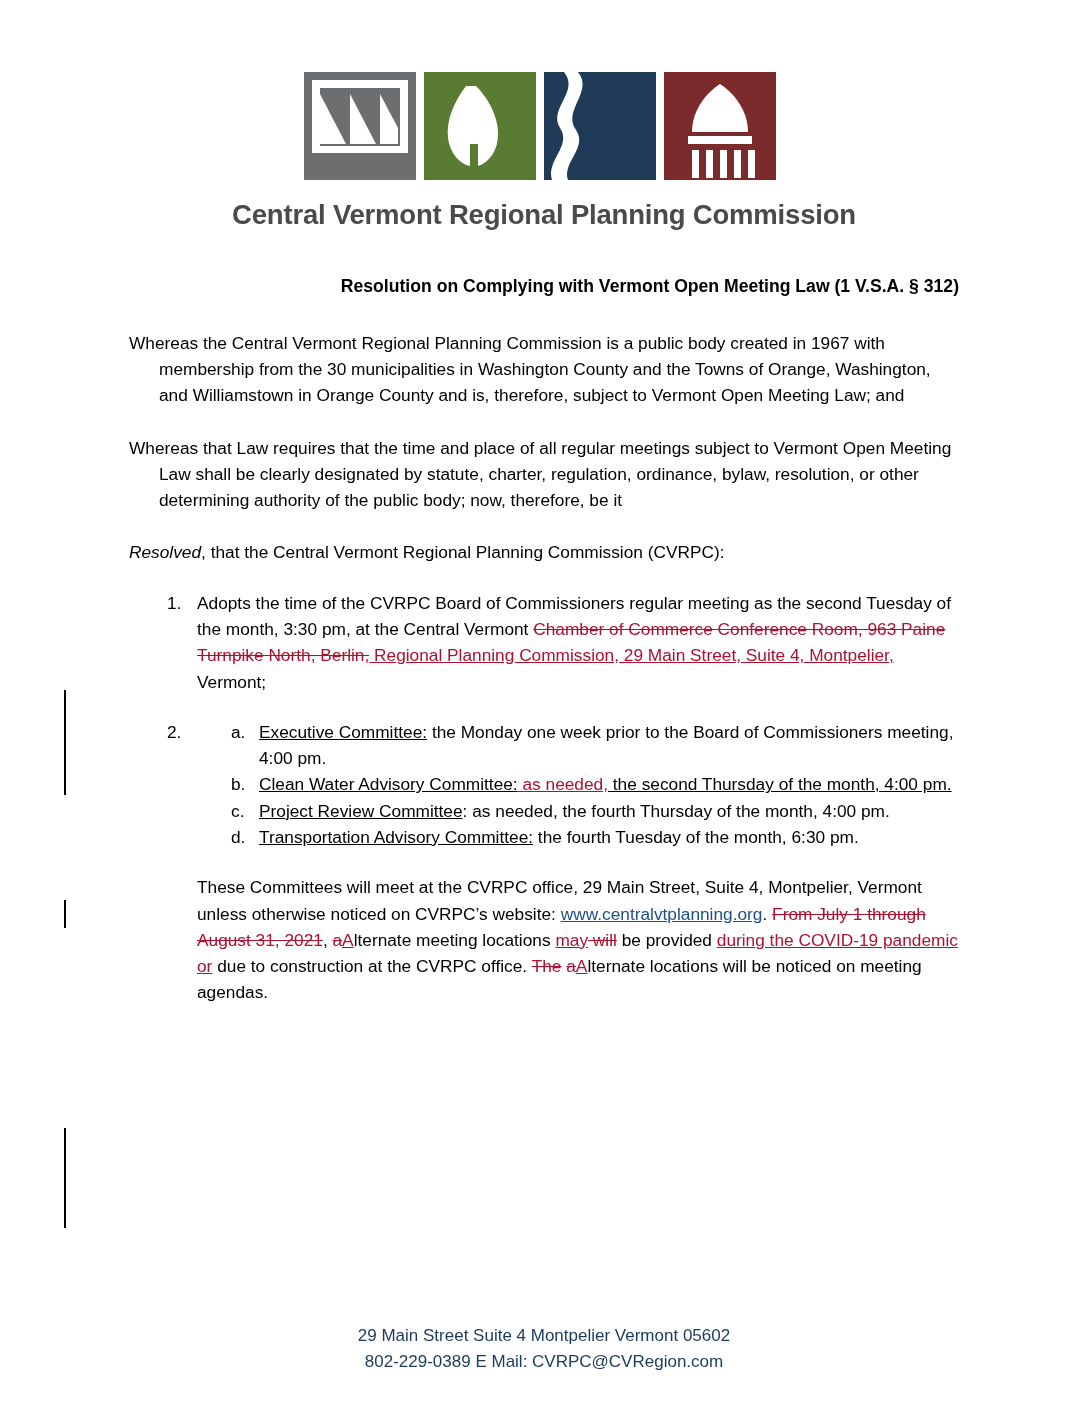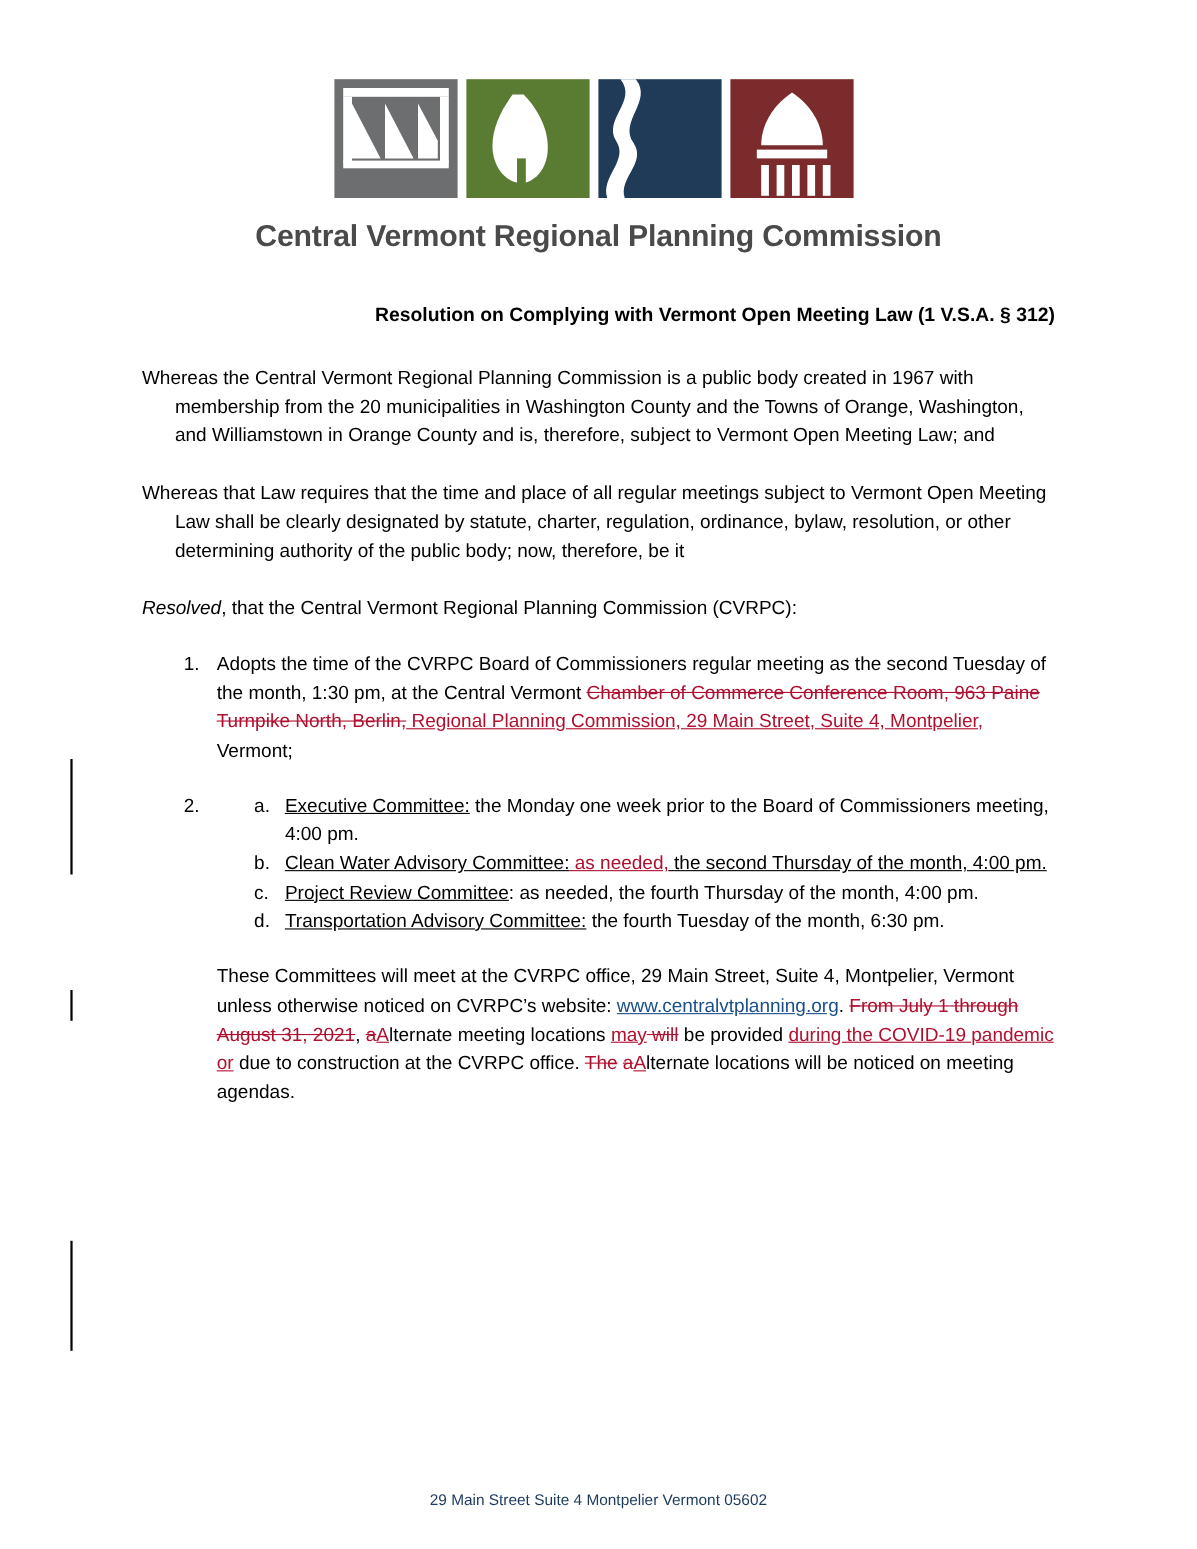--- a/index.html
+++ b/index.html
@@ -131,21 +131,21 @@
     background: #000000;
   }
 
   
   .footer {
     position: absolute;
     left: 0;
     right: 0;
     bottom: 34px;
     text-align: center;
-    font-size: 14px;
+    font-size: 17px;
     color: #1b3a5c;
     line-height: 1.5;
     font-family: "Liberation Sans", sans-serif;
   }
 </style>
 </head>
 <body>
 
 <div class="page">
 
@@ -204,31 +204,31 @@
         <rect x="454" y="92" width="7" height="28"></rect>
       </g>
     </svg>
     <div class="logo-text">Central Vermont Regional Planning Commission</div>
   </div>
 
   <div class="content">
 
     <div class="doc-title">Resolution on Complying with Vermont Open Meeting Law (1 V.S.A. § 312)</div>
 
-    <p class="para">Whereas the Central Vermont Regional Planning Commission is a public body created in 1967 with membership from the 20 municipalities in Washington County and the Towns of Orange, Washington, and Williamstown in Orange County and is, therefore, subject to Vermont Open Meeting Law; and</p>
+    <p class="para">Whereas the Central Vermont Regional Planning Commission is a public body created in 1967 with membership from the 30 municipalities in Washington County and the Towns of Orange, Washington, and Williamstown in Orange County and is, therefore, subject to Vermont Open Meeting Law; and</p>
 
     <p class="para">Whereas that Law requires that the time and place of all regular meetings subject to Vermont Open Meeting Law shall be clearly designated by statute, charter, regulation, ordinance, bylaw, resolution, or other determining authority of the public body; now, therefore, be it</p>
 
     <p class="resolved"><span class="ital">Resolved</span><span>, that the Central Vermont Regional Planning Commission (CVRPC):</span></p>
 
     <ol class="main-list">
 
       <li>
         <span class="marker">1.</span>
-        <span>Adopts the time of the CVRPC Board of Commissioners regular meeting as the second Tuesday of the month, 1:30 pm, at the Central Vermont </span><span class="strike-red">Chamber of Commerce Conference Room, 963 Paine Turnpike North, Berlin,</span><span class="ins-red"> Regional Planning Commission, 29 Main Street, Suite 4, Montpelier,</span><span> Vermont;</span>
+        <span>Adopts the time of the CVRPC Board of Commissioners regular meeting as the second Tuesday of the month, 3:30 pm, at the Central Vermont </span><span class="strike-red">Chamber of Commerce Conference Room, 963 Paine Turnpike North, Berlin,</span><span class="ins-red"> Regional Planning Commission, 29 Main Street, Suite 4, Montpelier,</span><span> Vermont;</span>
       </li>
 
       <li>
         <span class="marker">2.</span>
 
         <ol class="sub-list">
           <li>
             <span class="marker">a.</span>
             <span class="u">Executive Committee:</span><span>  the Monday one week prior to the Board of Commissioners meeting, 4:00 pm.</span>
           </li>
@@ -250,15 +250,16 @@
 
     <p class="closing-para"><span>These Committees will meet at the CVRPC office, 29 Main Street, Suite 4, Montpelier, Vermont unless otherwise noticed on CVRPC’s website:  </span><a class="link" href="#">www.centralvtplanning.org</a><span>.</span>
       <span class="strike-red">From July 1 through August 31, 2021</span><span>, </span><span class="strike-red">a</span><span class="ins-red">A</span><span>lternate meeting locations </span><span class="ins-red">may</span><span class="strike-red"> will</span><span> be provided </span><span class="ins-red">during the COVID-19 pandemic or</span><span> due to construction at the CVRPC office.  </span><span class="strike-red">The</span>
       <span class="strike-red">a</span><span class="ins-red">A</span><span>lternate locations will be noticed on meeting agendas.</span>
     </p>
 
   </div>
 
   <div class="footer">
     <div>29 Main Street   Suite 4   Montpelier  Vermont 05602</div>
+    <div>802-229-0389  E Mail: CVRPC@CVRegion.com</div>
   </div>
 
 </div>
 
 </body></html>

